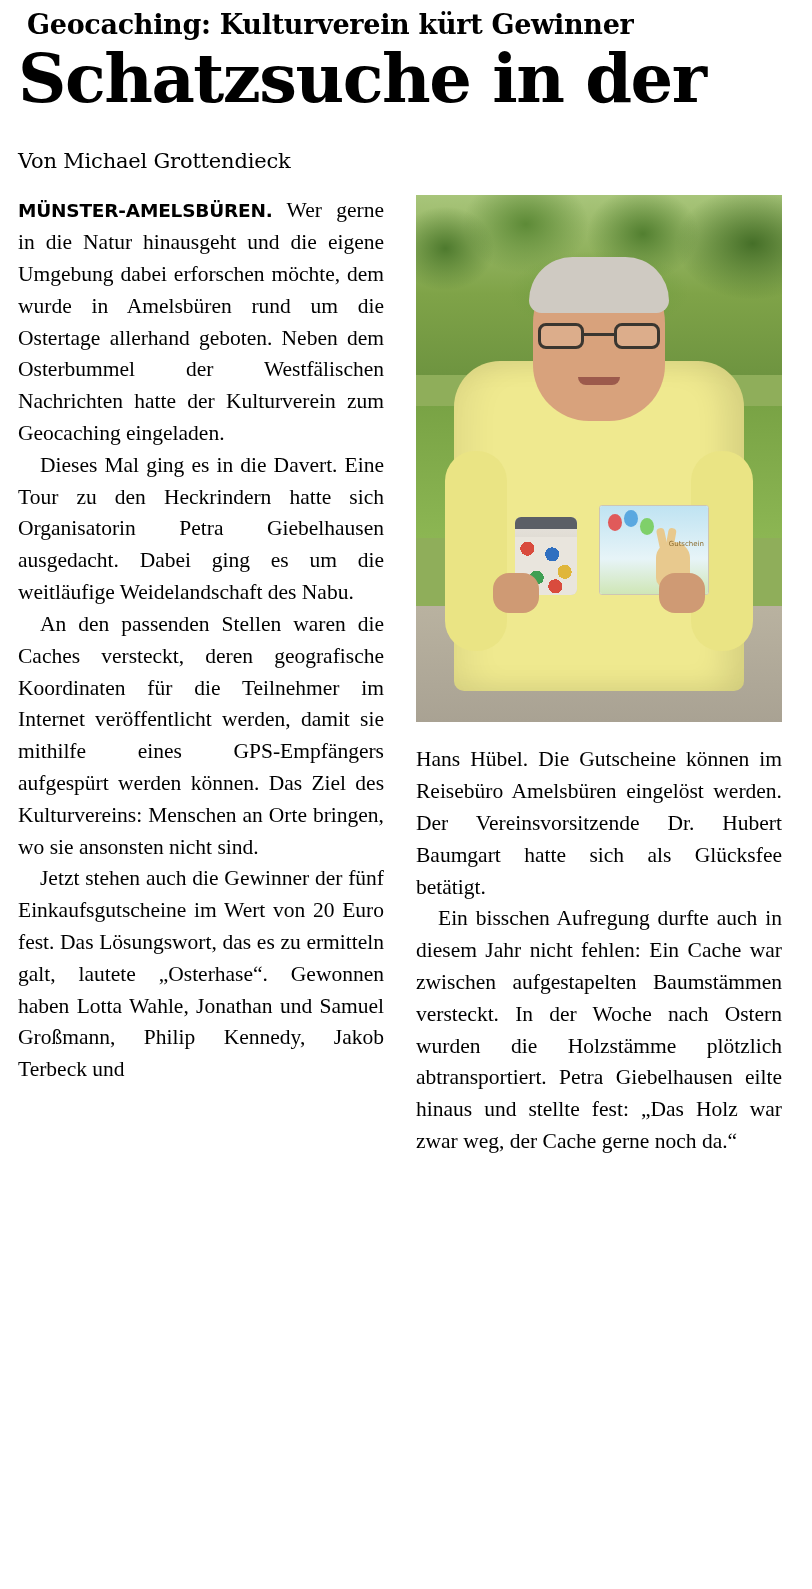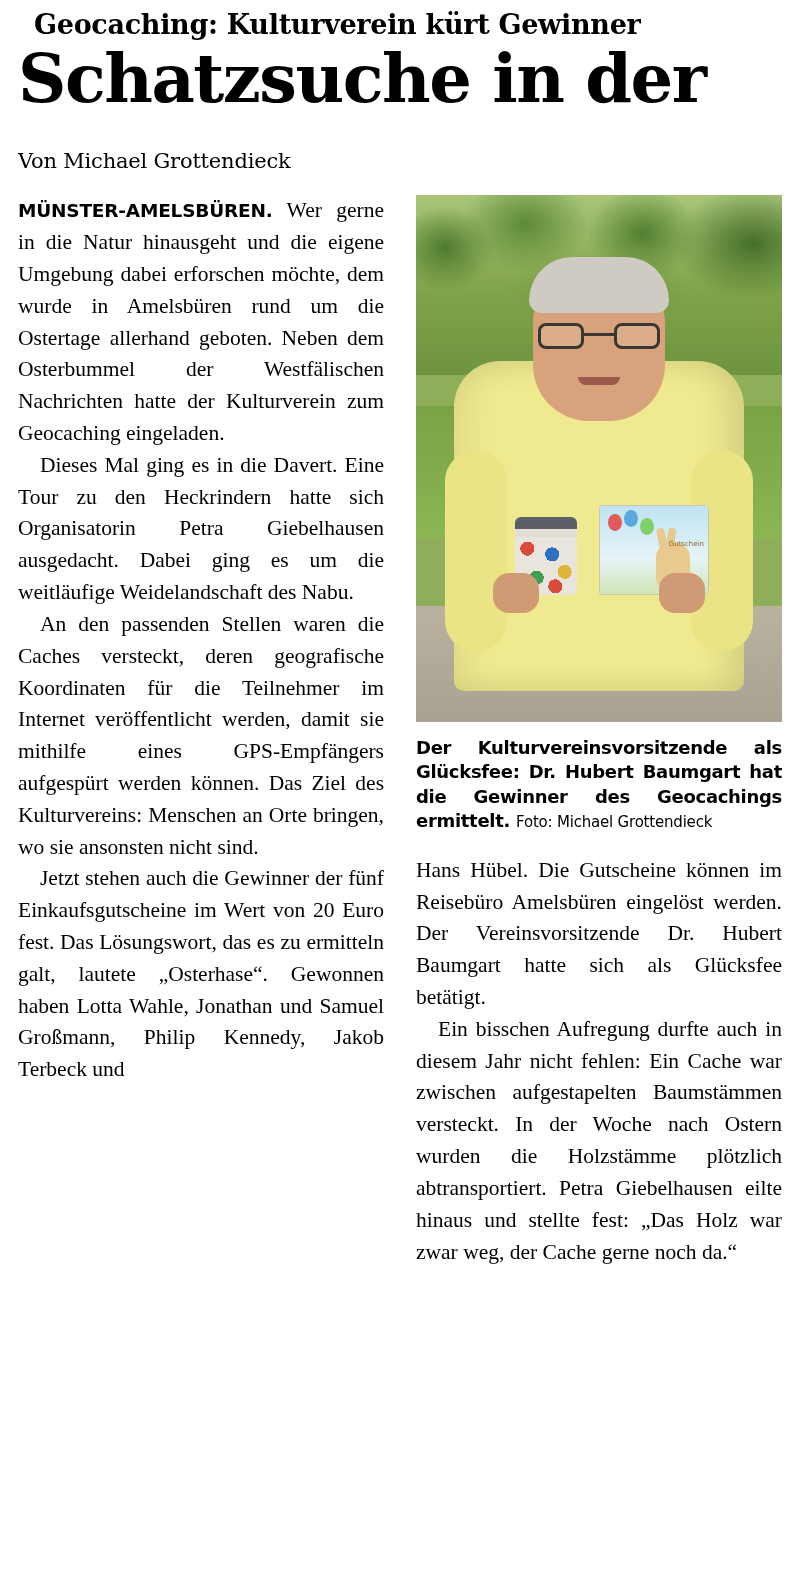--- a/index.html
+++ b/index.html
@@ -25,21 +25,21 @@
     padding: 10px 18px 0 18px;
   }
 
   
   .kicker {
     font-family: "DejaVu Serif", serif;
     font-size: 27px;
     font-weight: 700;
     line-height: 1.1;
     letter-spacing: -0.3px;
-    margin: 0 0 6px 16px;
+    margin: 0 0 6px 9px;
     white-space: nowrap;
   }
   .headline {
     font-family: "DejaVu Serif", serif;
     font-weight: 700;
     font-size: 67px;
     line-height: 0.98;
     letter-spacing: -1.5px;
     margin: 4px 0 0 0;
   }
@@ -370,24 +370,20 @@
               <div class="ear1"></div>
               <div class="ear2"></div>
               <div class="bunny"></div>
               <div class="label">Gutschein</div>
             </div>
             <div class="hand-l"></div>
             <div class="hand-r"></div>
           </div>
         </div>
 
-        <div class="caption">
-          <span>Der Kulturvereinsvorsitzende als Glücksfee: Dr. Hubert Baumgart hat die Gewinner des Geocachings ermittelt.</span>
-          <span class="credit">Foto: Michael Grottendieck</span>
-        </div>
 
         <div class="right-body">
           <p>Hans Hübel. Die Gutscheine können im Reisebüro Amelsbüren eingelöst werden. Der Vereinsvorsitzende Dr. Hubert Baumgart hatte sich als Glücksfee betätigt.</p>
           <p class="indent">Ein bisschen Aufregung durfte auch in diesem Jahr nicht fehlen: Ein Cache war zwischen aufgestapelten Baumstämmen versteckt. In der Woche nach Ostern wurden die Holzstämme plötzlich abtransportiert. Petra Giebelhausen eilte hinaus und stellte fest: „Das Holz war zwar weg, der Cache gerne noch da.“</p>
         </div>
 
       </div>
     </div>
   </div>
 </div>

